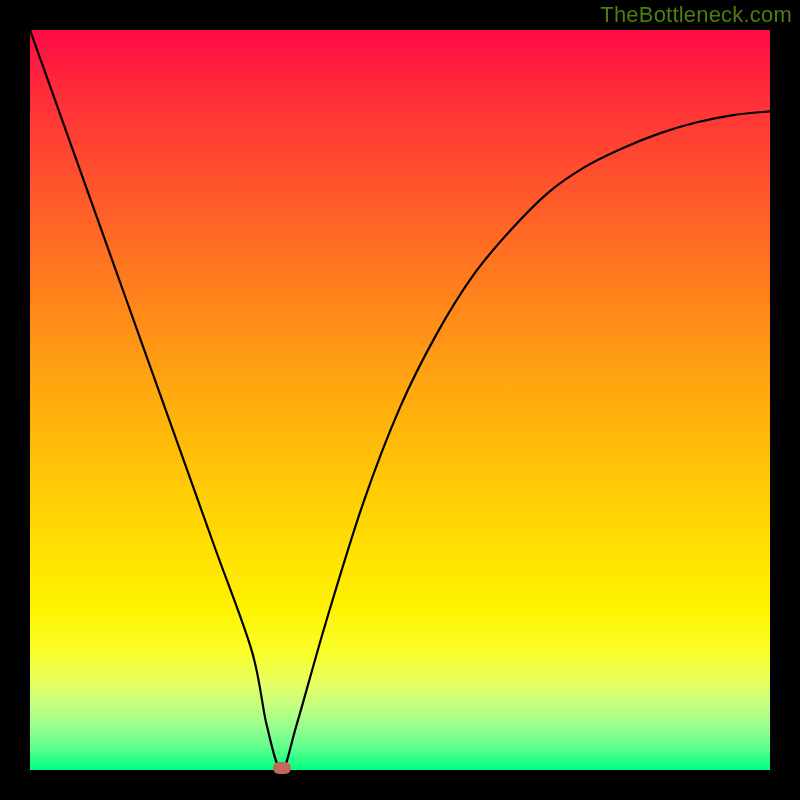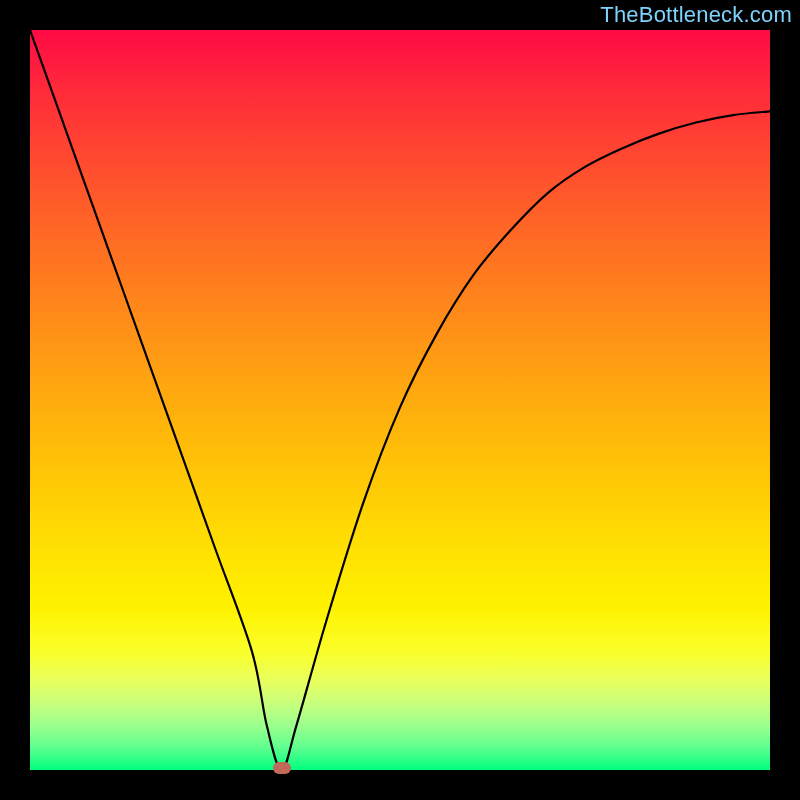--- a/index.html
+++ b/index.html
@@ -39,21 +39,21 @@
       #e8ff5e 88%,
       #c7ff7d 91%,
       #9bff8e 94%,
       #5eff8e 97%,
       #00ff7f 100%);
   }
   .watermark {
     position: absolute;
     top: 2px;
     right: 8px;
-    color: #7dd3fc;
+    color: #4d7c0f;
     font-size: 22px;
     letter-spacing: 0.2px;
     pointer-events: none;
   }
   svg.curve {
     position: absolute;
     top: 0;
     left: 0;
     width: 740px;
     height: 740px;

